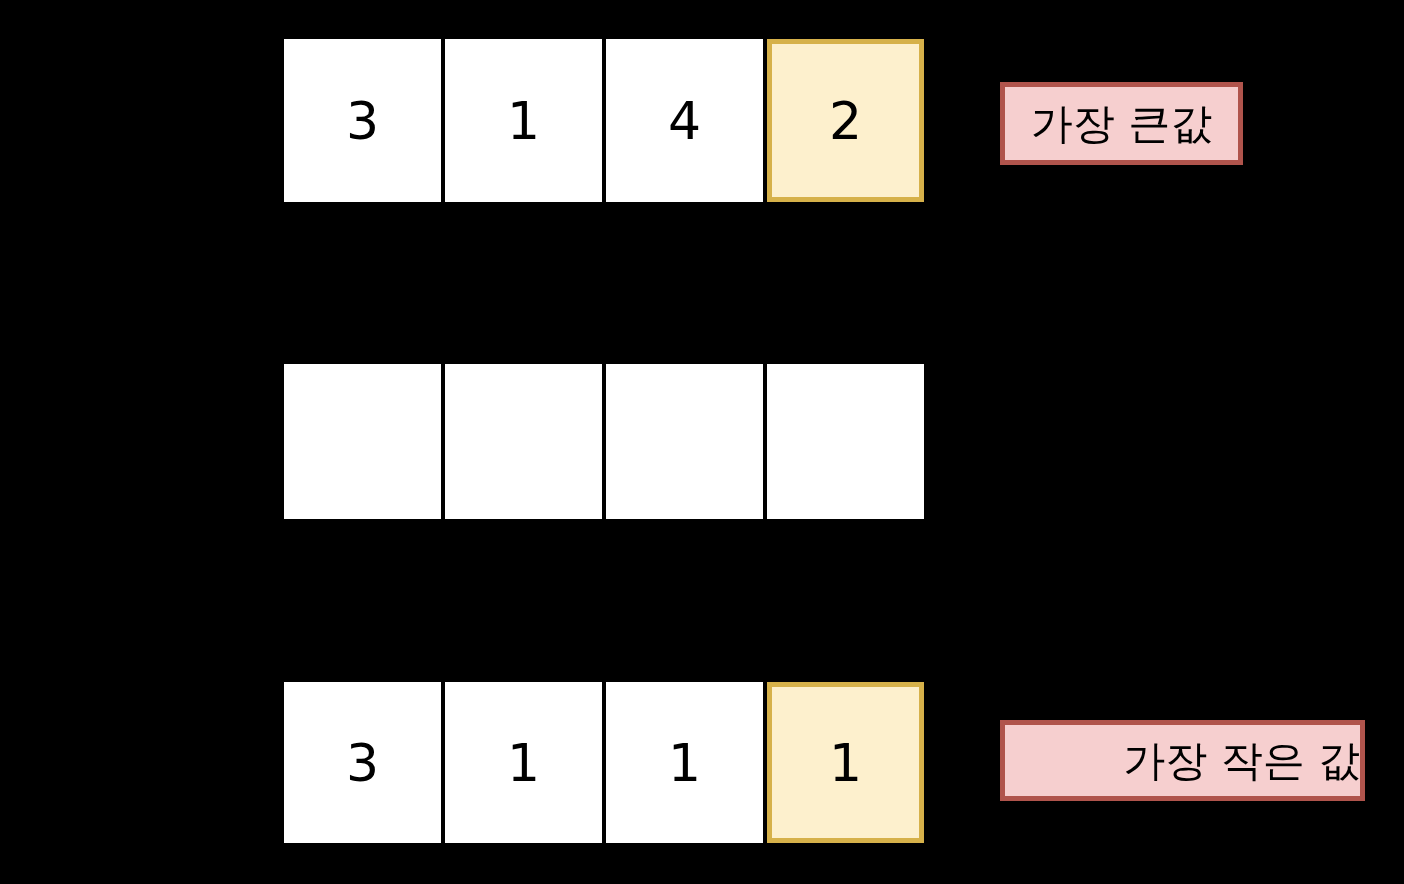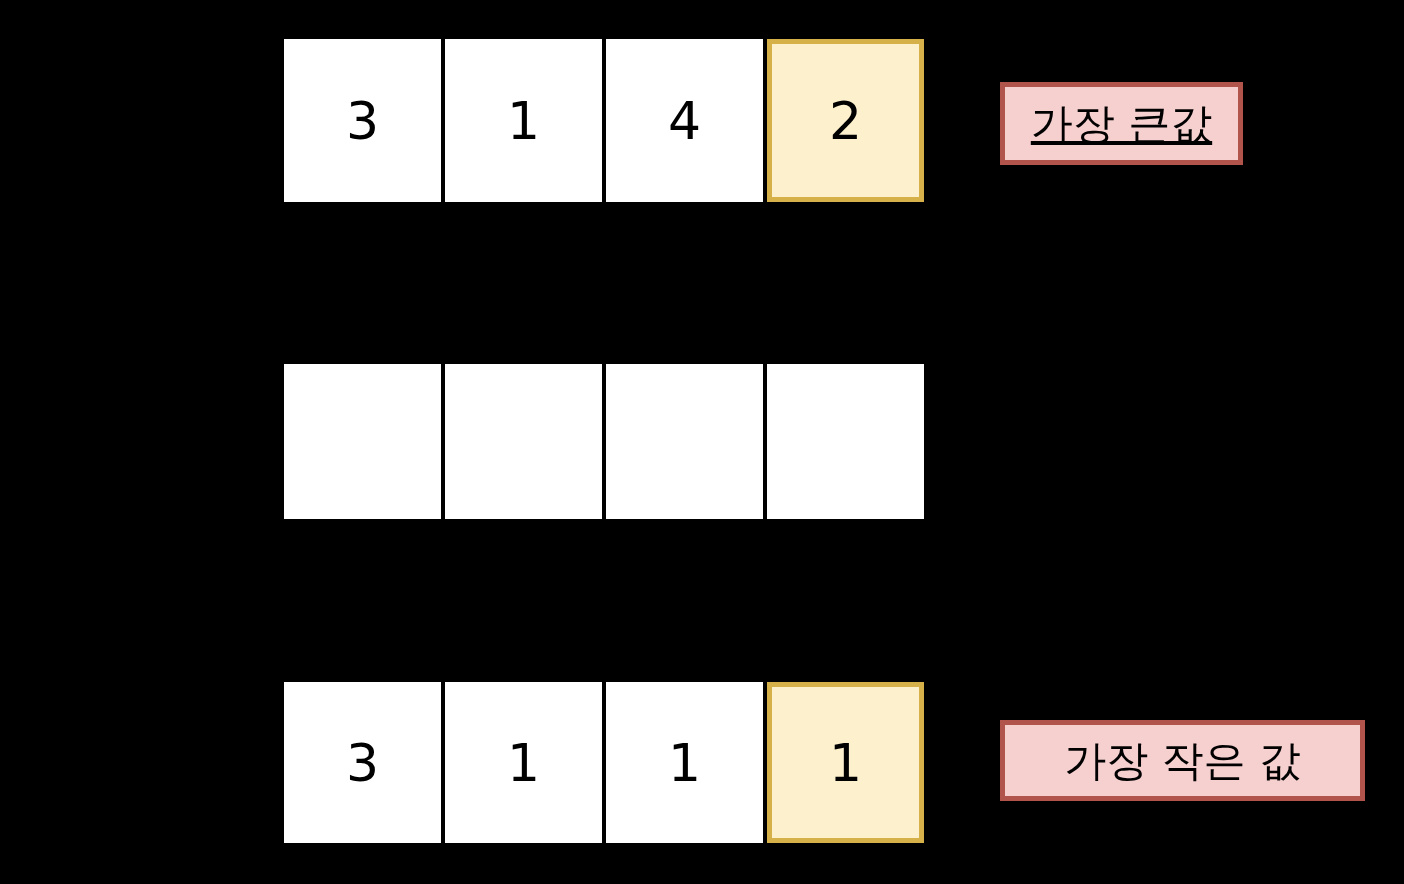--- a/index.html
+++ b/index.html
@@ -65,23 +65,23 @@
     background: #f6cfcf;
     border: 5px solid #b0544c;
     display: flex;
     align-items: center;
     justify-content: center;
     color: #000000;
     font-size: 42px;
     line-height: 1;
     white-space: nowrap;
   }
-  #label-top    { left: 1000px; top: 82px;  width: 243px; height: 83px; text-decoration: underline; }
+  #label-top    { left: 1000px; top: 82px;  width: 243px; height: 83px; }
   #label-middle { left: 1000px; top: 400px; width: 365px; height: 81px; }
-  #label-bottom { left: 1000px; top: 720px; width: 365px; height: 81px; }
+  #label-bottom { left: 1000px; top: 720px; width: 365px; height: 81px; justify-content: flex-end; }
 </style>
 </head>
 <body>
 
 <div class="stage">
 
   <div class="array-row" id="row-top">
     <div class="cell">3</div>
     <div class="cell">1</div>
     <div class="cell">4</div>

